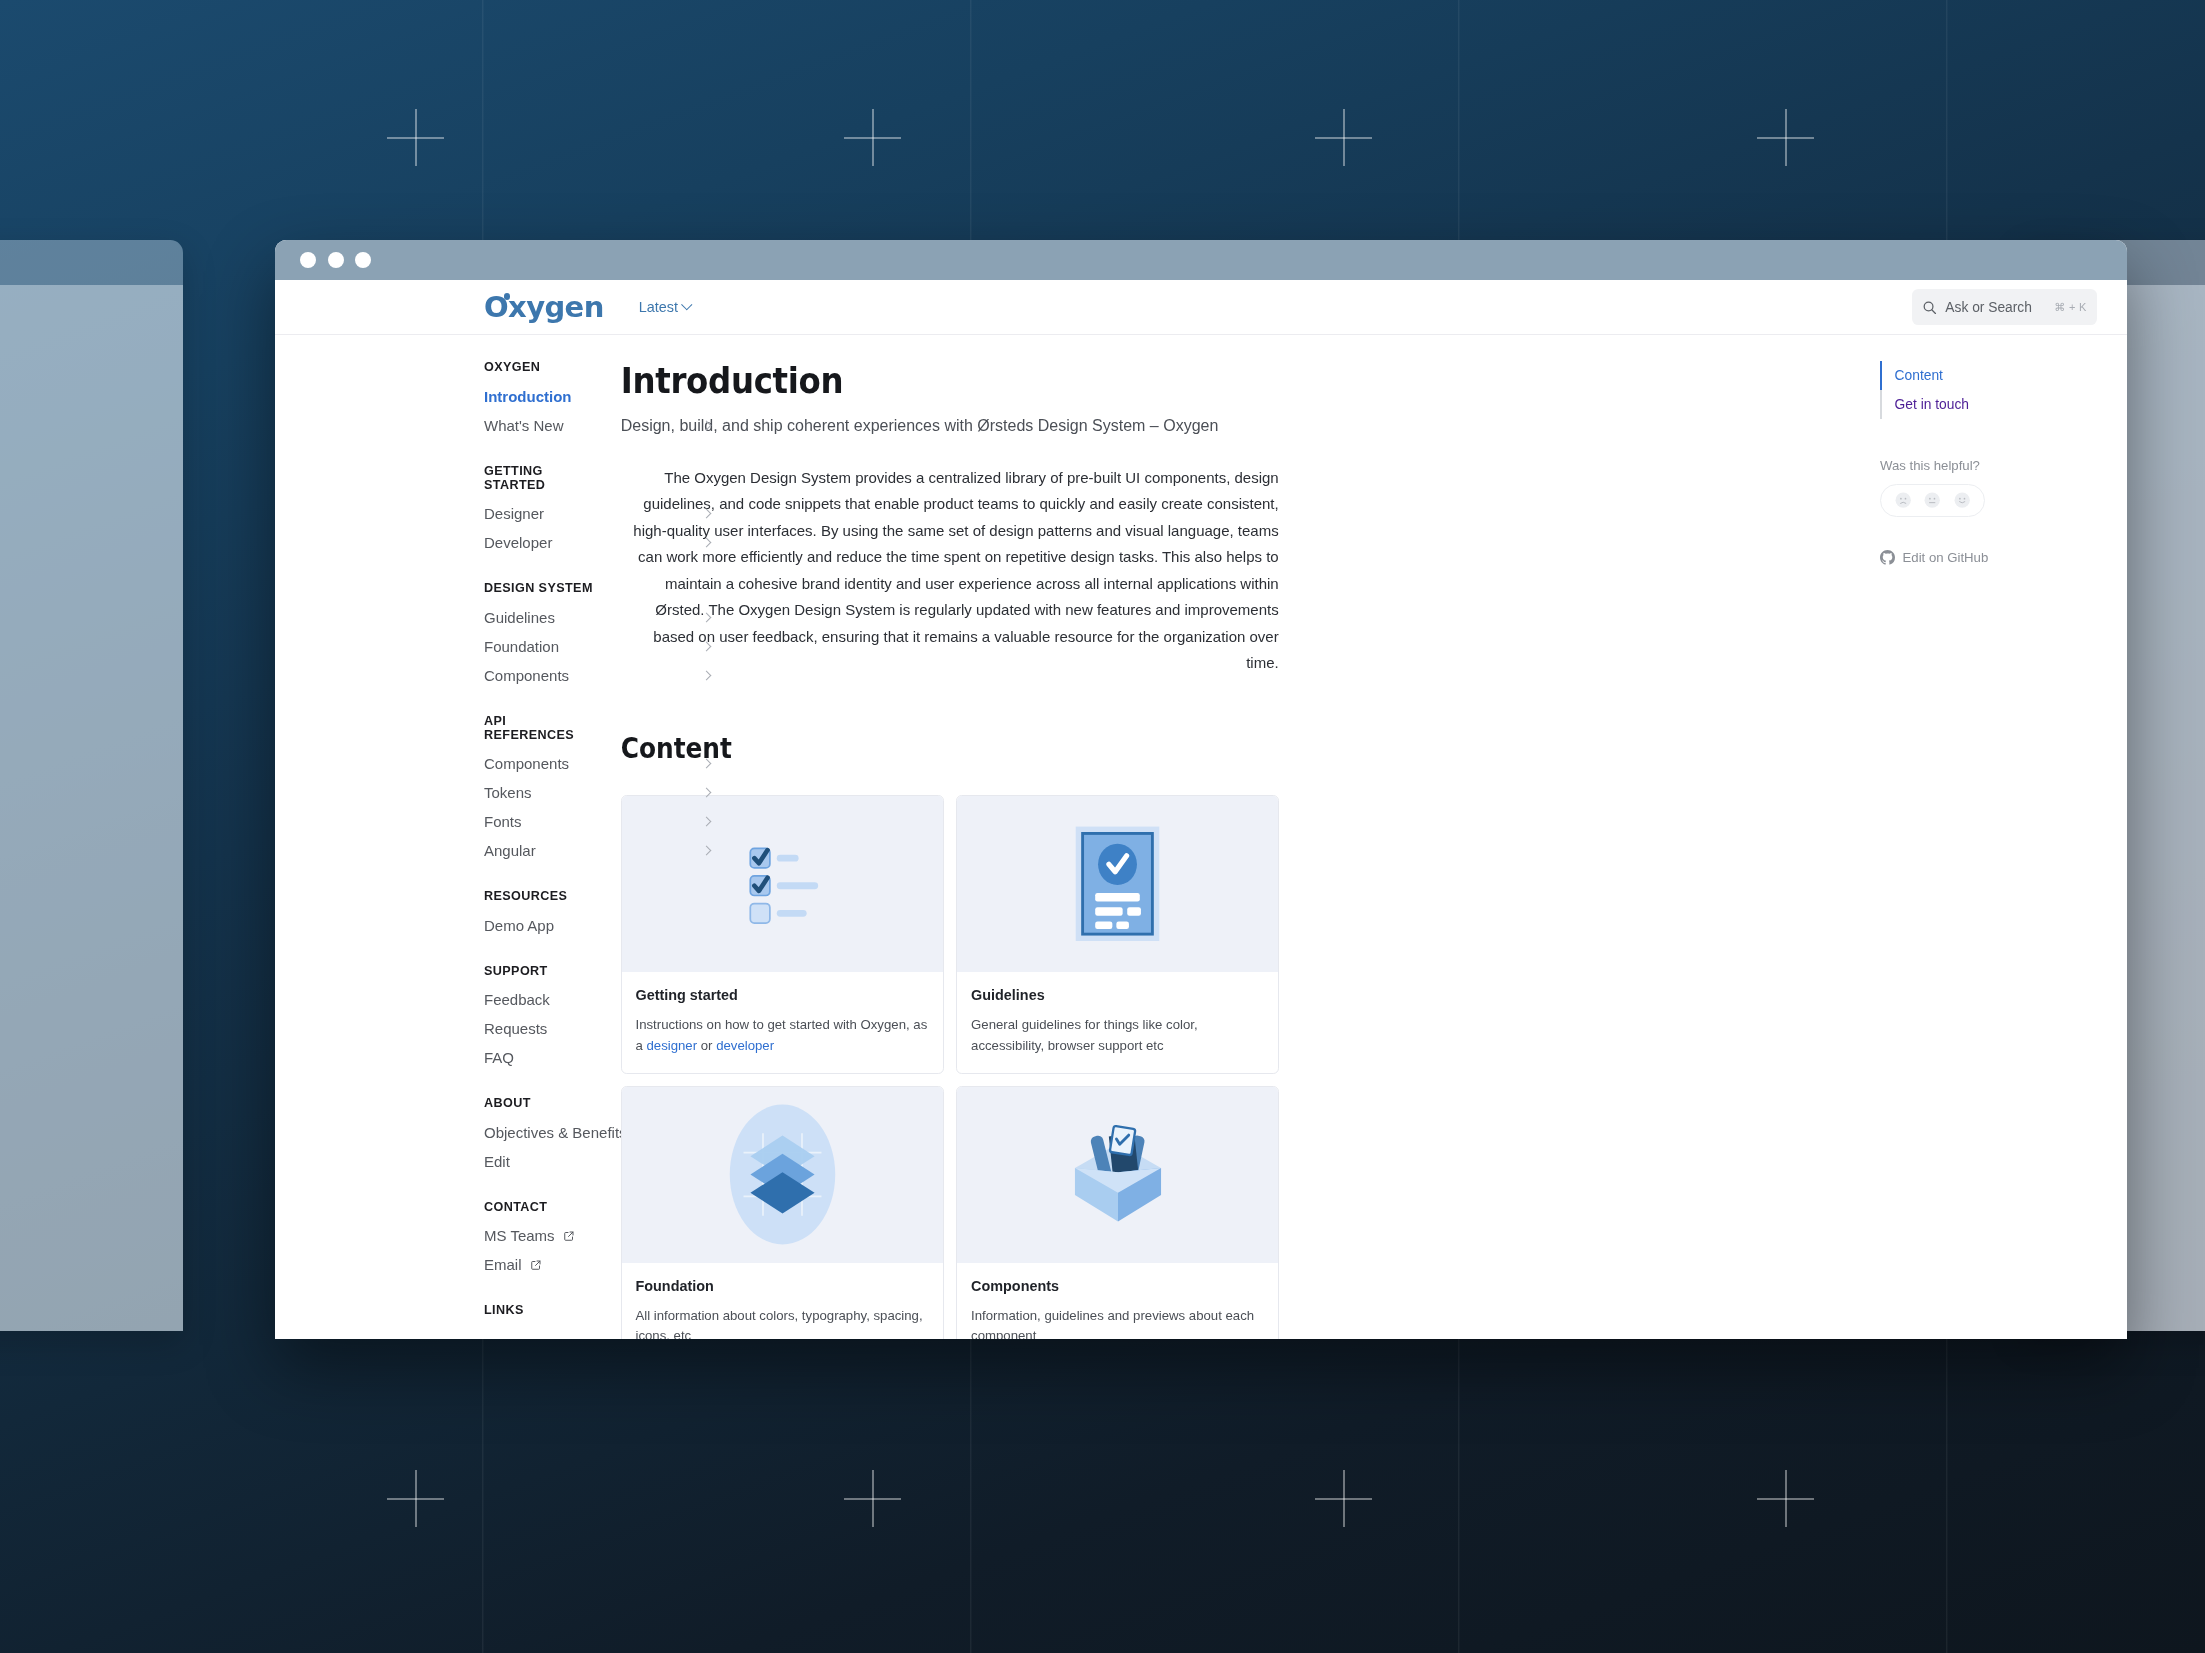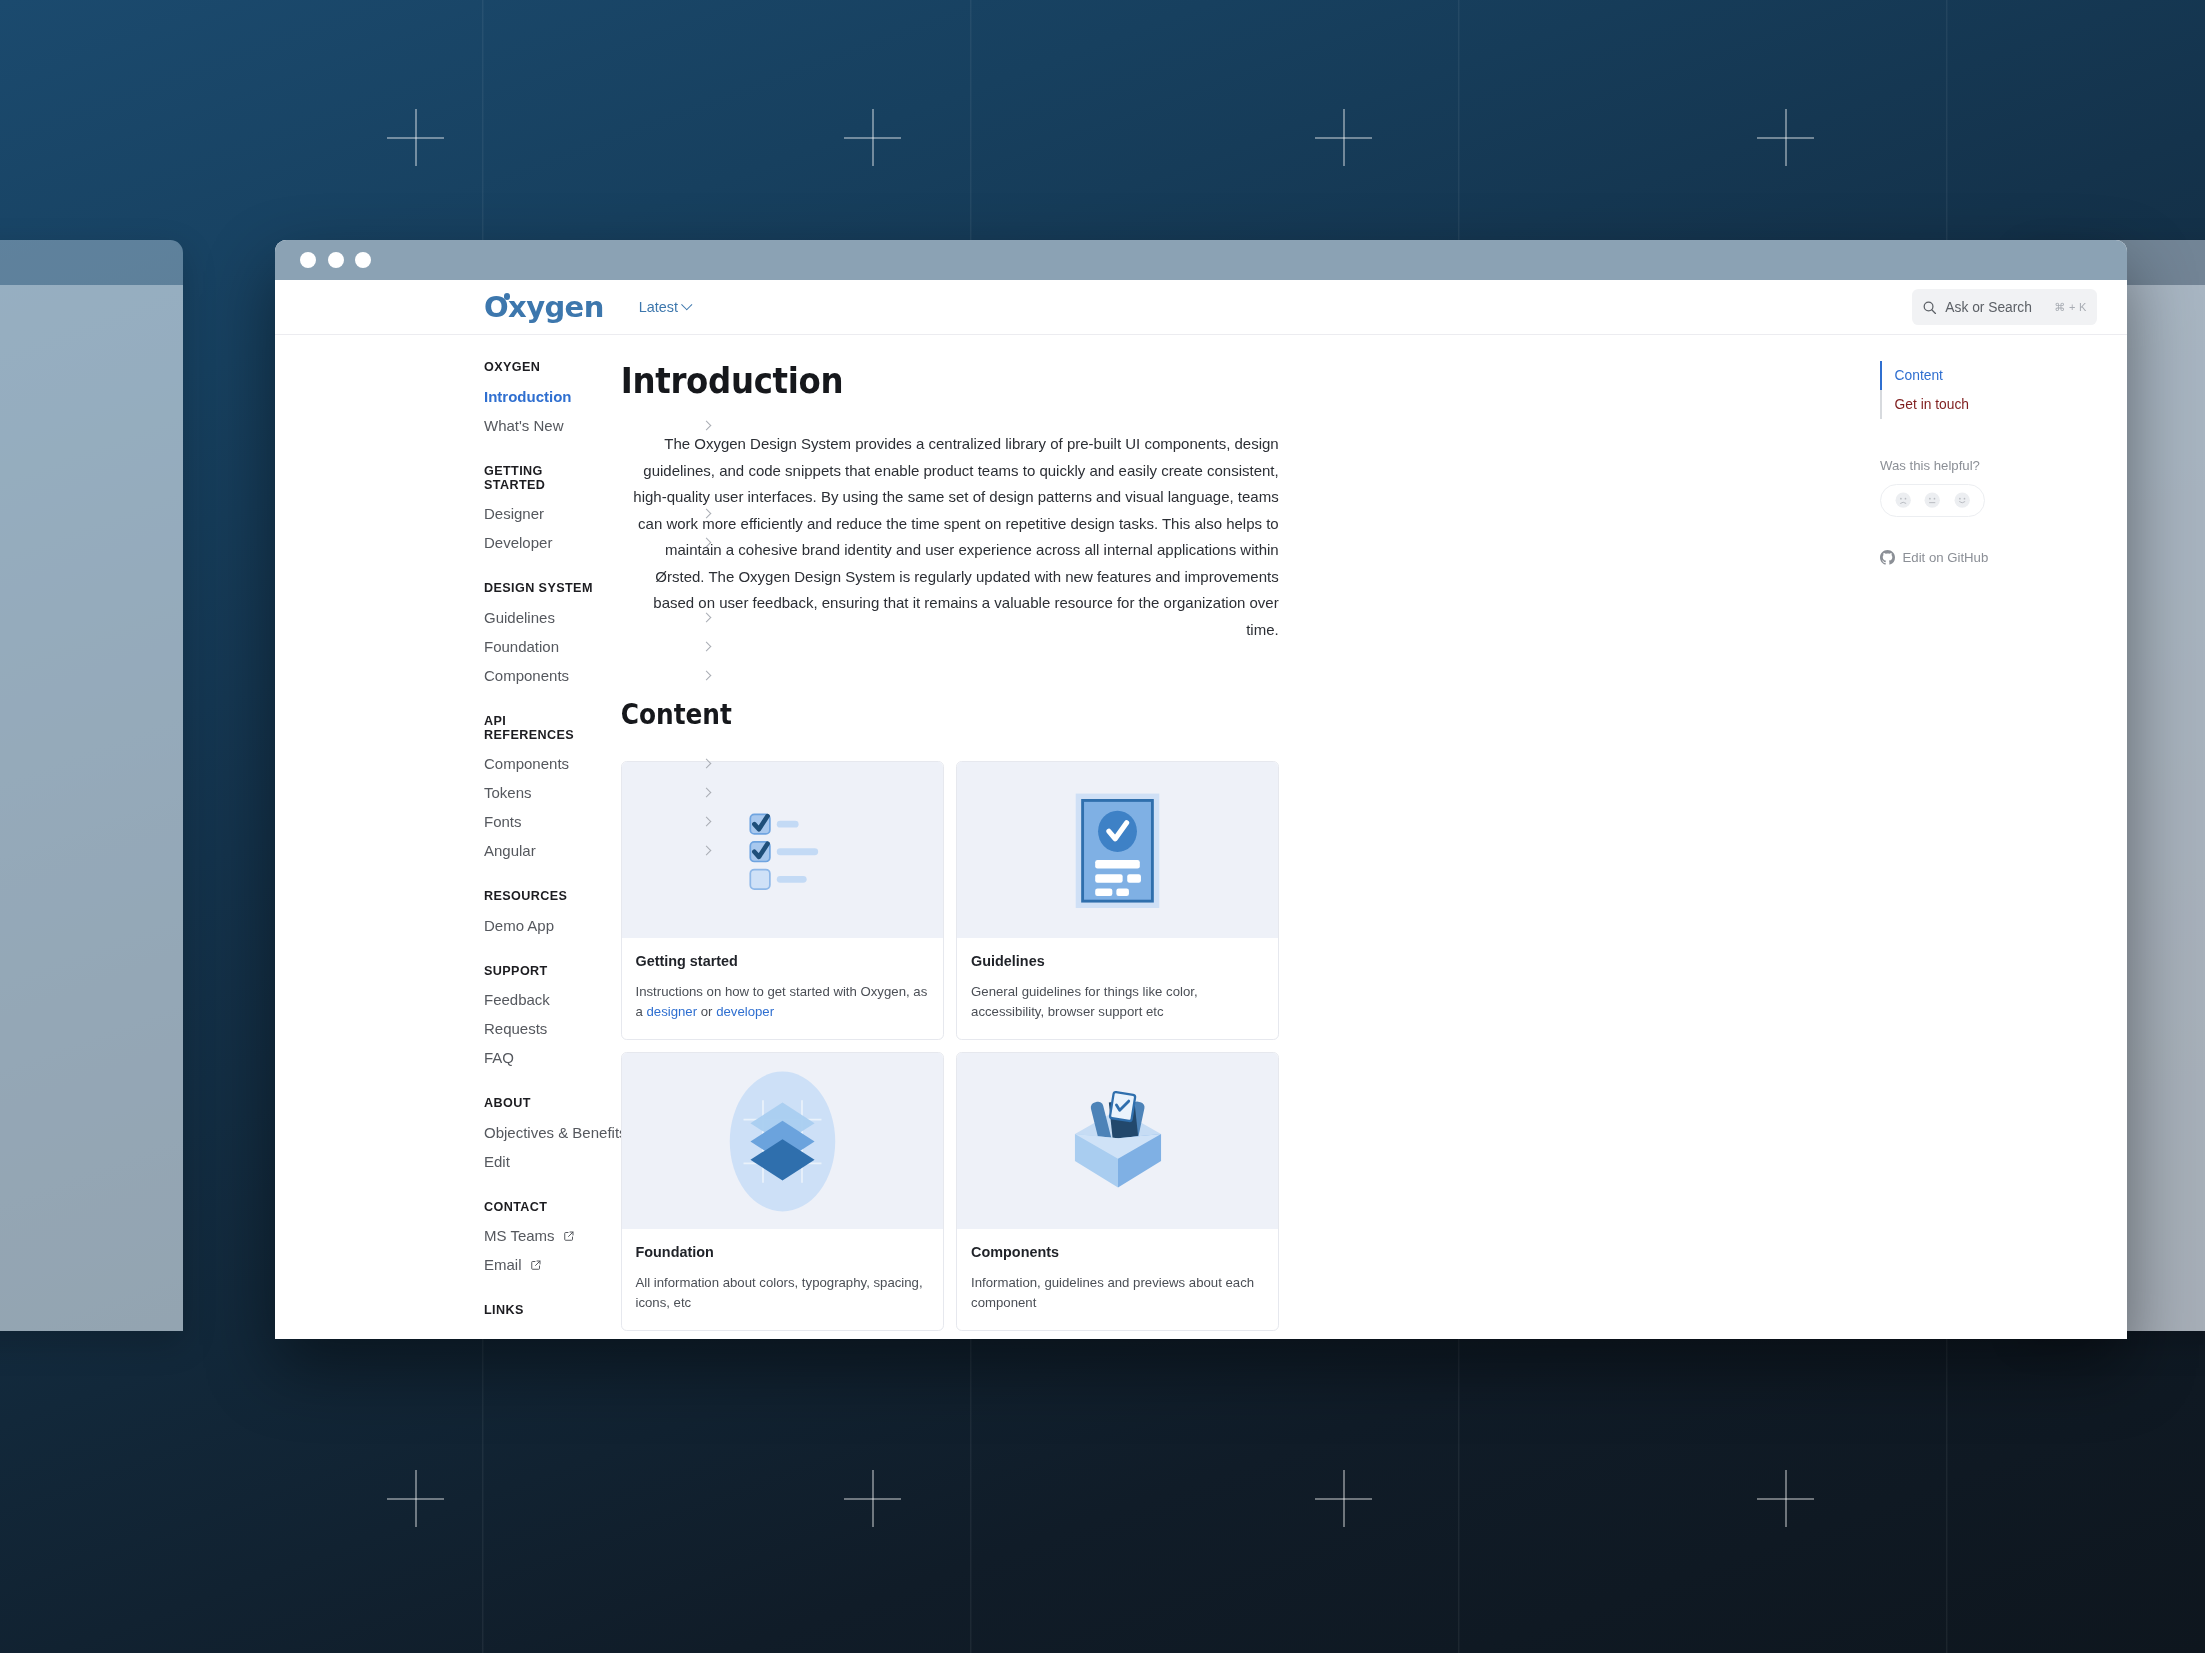--- a/index.html
+++ b/index.html
@@ -122,21 +122,21 @@
     height:176px; background:#eef1f8; display:flex; align-items:center; justify-content:center;
   }
   .card-body{ padding:15px 13.8px 17px 13.8px; }
   .card-title{ font-size:14.4px; font-weight:700; color:#1f2228; }
   .card-desc{ font-size:13.2px; color:#4b4f56; margin-top:12.6px; line-height:1.52; }
   .card-desc a{ color:#2f6fd0; }
 
   
   .rail{ width:270px; flex:none; padding:26.4px 0 0 23px; }
   .toc{ border-left:2.3px solid #d7dade; padding-left:12.6px; }
-  .toc-item{ font-size:13.8px; color:#7f1d1d; height:29px; display:flex; align-items:center; }
+  .toc-item{ font-size:13.8px; color:#4c1d95; height:29px; display:flex; align-items:center; }
   .toc-item.active{ color:#2f6fd0; }
   .toc.has-active{ border-left-color:#d7dade; position:relative; }
   .toc.has-active::before{
     content:""; position:absolute; left:-2.3px; top:0; width:2.3px; height:29px; background:#2f6fd0;
   }
   .helpful{ margin-top:39px; font-size:13.2px; color:#8b8f96; }
   .faces{
     margin-top:10.3px; display:inline-flex; align-items:center; gap:11.5px;
     border:1.1px solid #eceef1; border-radius:23px; padding:6.3px 12.6px;
   }
@@ -305,20 +305,21 @@
             </span>
           </div>
         </div>
         <div class="sec">
           <div class="sec-title">LINKS</div>
         </div>
       </nav>
 
     <main class="content">
       <h1 class="page-title">Introduction</h1>
+      <div class="page-sub">Design, build, and ship coherent experiences with Ørsteds Design System – Oxygen</div>
       <p class="page-para">The Oxygen Design System provides a centralized library of pre-built UI components, design guidelines, and code snippets that enable product teams to quickly and easily create consistent, high-quality user interfaces. By using the same set of design patterns and visual language, teams can work more efficiently and reduce the time spent on repetitive design tasks. This also helps to maintain a cohesive brand identity and user experience across all internal applications within Ørsted. The Oxygen Design System is regularly updated with new features and improvements based on user feedback, ensuring that it remains a valuable resource for the organization over time.</p>
 
       <h2 class="h2">Content</h2>
 
       <div class="cards" id="cards">
           <div class="card">
             <div class="card-img">
               <svg width="115" height="92" viewBox="0 0 200 160">
     <rect x="44" y="18" width="34" height="34" rx="7" fill="#a8c8ee" stroke="#6fa4e0" stroke-width="3"></rect>
     <path d="M51 35 l8 9 l15 -23" stroke="#1f4f7a" stroke-width="8" fill="none" stroke-linecap="round" stroke-linejoin="round"></path>

